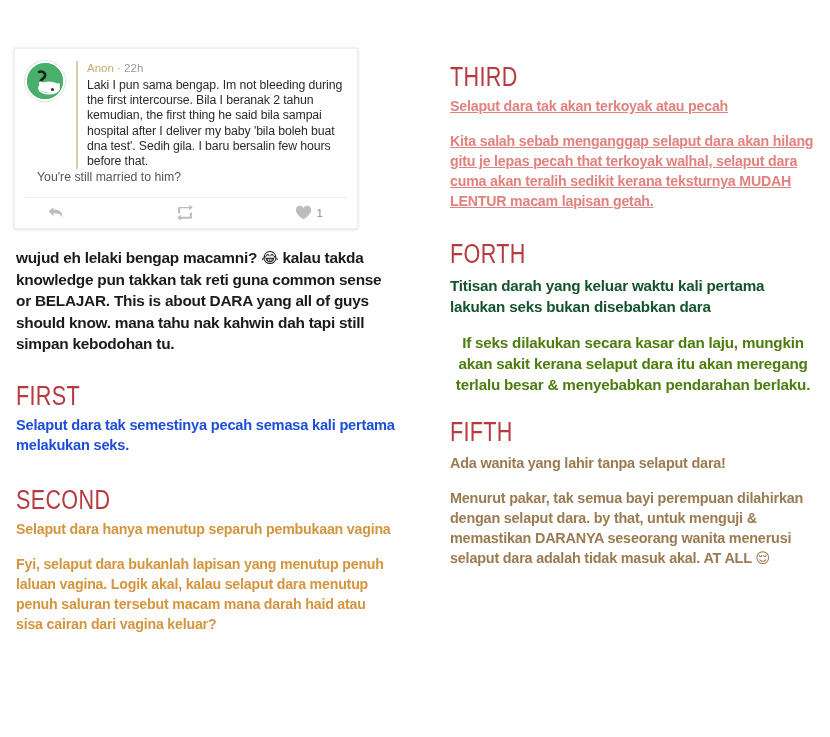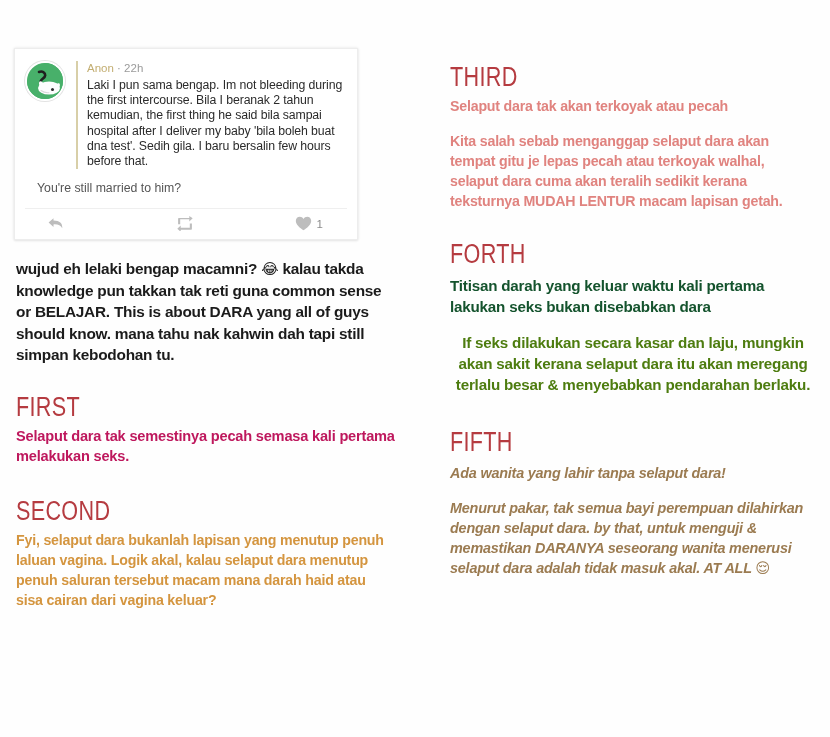--- a/index.html
+++ b/index.html
@@ -79,21 +79,21 @@
     font-size: 12.3px;
     line-height: 15.2px;
     letter-spacing: -0.1px;
   }
 
   .post-reply {
     color: #555555;
     font-size: 12.3px;
     line-height: 16px;
     padding-left: 12px;
-    margin-top: 11px;
+    margin-top: 0;
   }
 
   .post-actions {
     display: flex;
     align-items: center;
     border-top: 1px solid #efefef;
     margin-top: 12px;
     padding-top: 7px;
     color: #b9b9b9;
   }
@@ -134,30 +134,30 @@
     font-size: 14.6px;
     font-weight: bold;
     line-height: 20px;
     letter-spacing: -0.2px;
   }
   .sec-body p + p { margin-top: 15px; }
 
   
   .tone-pink   .sec-body { color: #d6246e; }
   .tone-orange .sec-body { color: #d4953f; }
-  .tone-salmon .sec-body { color: #e0837f; }
+  .tone-salmon .sec-body { color: #e0837f; text-decoration: underline; }
   .tone-black  .sec-body { color: #171717; }
-  .tone-brown  .sec-body { color: #9b7b51; font-style: italic; }
+  .tone-brown  .sec-body { color: #9b7b51; }
 
   .s-first  { margin-bottom: 30px; }
   .s-second .sec-body { font-size: 14.2px; line-height: 20px; }
   .s-third  .sec-body { font-size: 14.2px; line-height: 20px; }
   .s-third  { margin-bottom: 28px; }
   .s-forth  .sec-body { font-size: 15.2px; line-height: 21px; }
-  .s-forth  { margin-bottom: 32px; }
+  .s-forth  { margin-bottom: 22px; }
   .s-fifth  .sec-body { font-size: 14.4px; line-height: 20px; }
   .s-fifth .sec-heading { margin-bottom: 6px; }
   .s-forth .sec-heading { margin-bottom: 6px; }
 </style>
 </head>
 <body>
 
 <div id="page">
   <div class="columns">
 
@@ -218,40 +218,41 @@
 
       <div class="intro">
         <span>wujud eh lelaki bengap macamni?</span>
         <span class="emoji">😂</span>
         <span>kalau takda knowledge pun takkan tak reti guna common sense or BELAJAR.  This is about DARA yang all of guys should know. mana tahu nak kahwin dah tapi still simpan kebodohan tu.</span>
       </div>
 
       <div class="section s-first tone-pink">
         <div class="sec-heading" style="color: rgb(181, 59, 64);">FIRST</div>
         <div class="sec-body">
-          <p style="color: #be185d;">Selaput dara tak semestinya pecah semasa kali pertama melakukan seks.</p>
+          <p style="color: #1d4ed8;">Selaput dara tak semestinya pecah semasa kali pertama melakukan seks.</p>
         </div>
       </div>
 
       <div class="section s-second tone-orange">
         <div class="sec-heading" style="color: rgb(181, 59, 64);">SECOND</div>
         <div class="sec-body">
+          <p style="color: rgb(212, 149, 63);">Selaput dara hanya menutup separuh pembukaan vagina</p>
           <p style="color: rgb(212, 149, 63);">Fyi, selaput dara bukanlah lapisan yang menutup penuh laluan vagina. Logik akal, kalau selaput dara menutup penuh saluran tersebut macam mana darah haid atau sisa cairan dari vagina keluar?</p>
         </div>
       </div>
 
     </div>
 
     <div class="col-right">
 
       <div class="section s-third tone-salmon">
         <div class="sec-heading" style="color: rgb(181, 59, 64);">THIRD</div>
         <div class="sec-body">
           <p style="color: rgb(224, 131, 127);">Selaput dara tak akan terkoyak atau pecah</p>
-          <p style="color: rgb(224, 131, 127);">Kita salah sebab menganggap selaput dara akan tempat gitu je lepas pecah atau terkoyak walhal, selaput dara cuma akan teralih sedikit kerana teksturnya MUDAH LENTUR macam  lapisan getah.</p>
+          <p style="color: rgb(224, 131, 127);">Kita salah sebab menganggap selaput dara akan hilang gitu je lepas pecah that terkoyak walhal, selaput dara cuma akan teralih sedikit kerana teksturnya MUDAH LENTUR macam  lapisan getah.</p>
         </div>
       </div>
 
       <div class="section s-forth tone-black">
         <div class="sec-heading" style="color: rgb(181, 59, 64);">FORTH</div>
         <div class="sec-body">
           <p style="color: #14532d;">Titisan darah yang keluar waktu  kali pertama lakukan seks bukan disebabkan dara</p>
           <p style="color: #4d7c0f; text-align: center;">If seks dilakukan secara kasar dan laju, mungkin akan sakit kerana selaput dara itu akan meregang terlalu besar &amp; menyebabkan pendarahan berlaku.</p>
         </div>
       </div>

